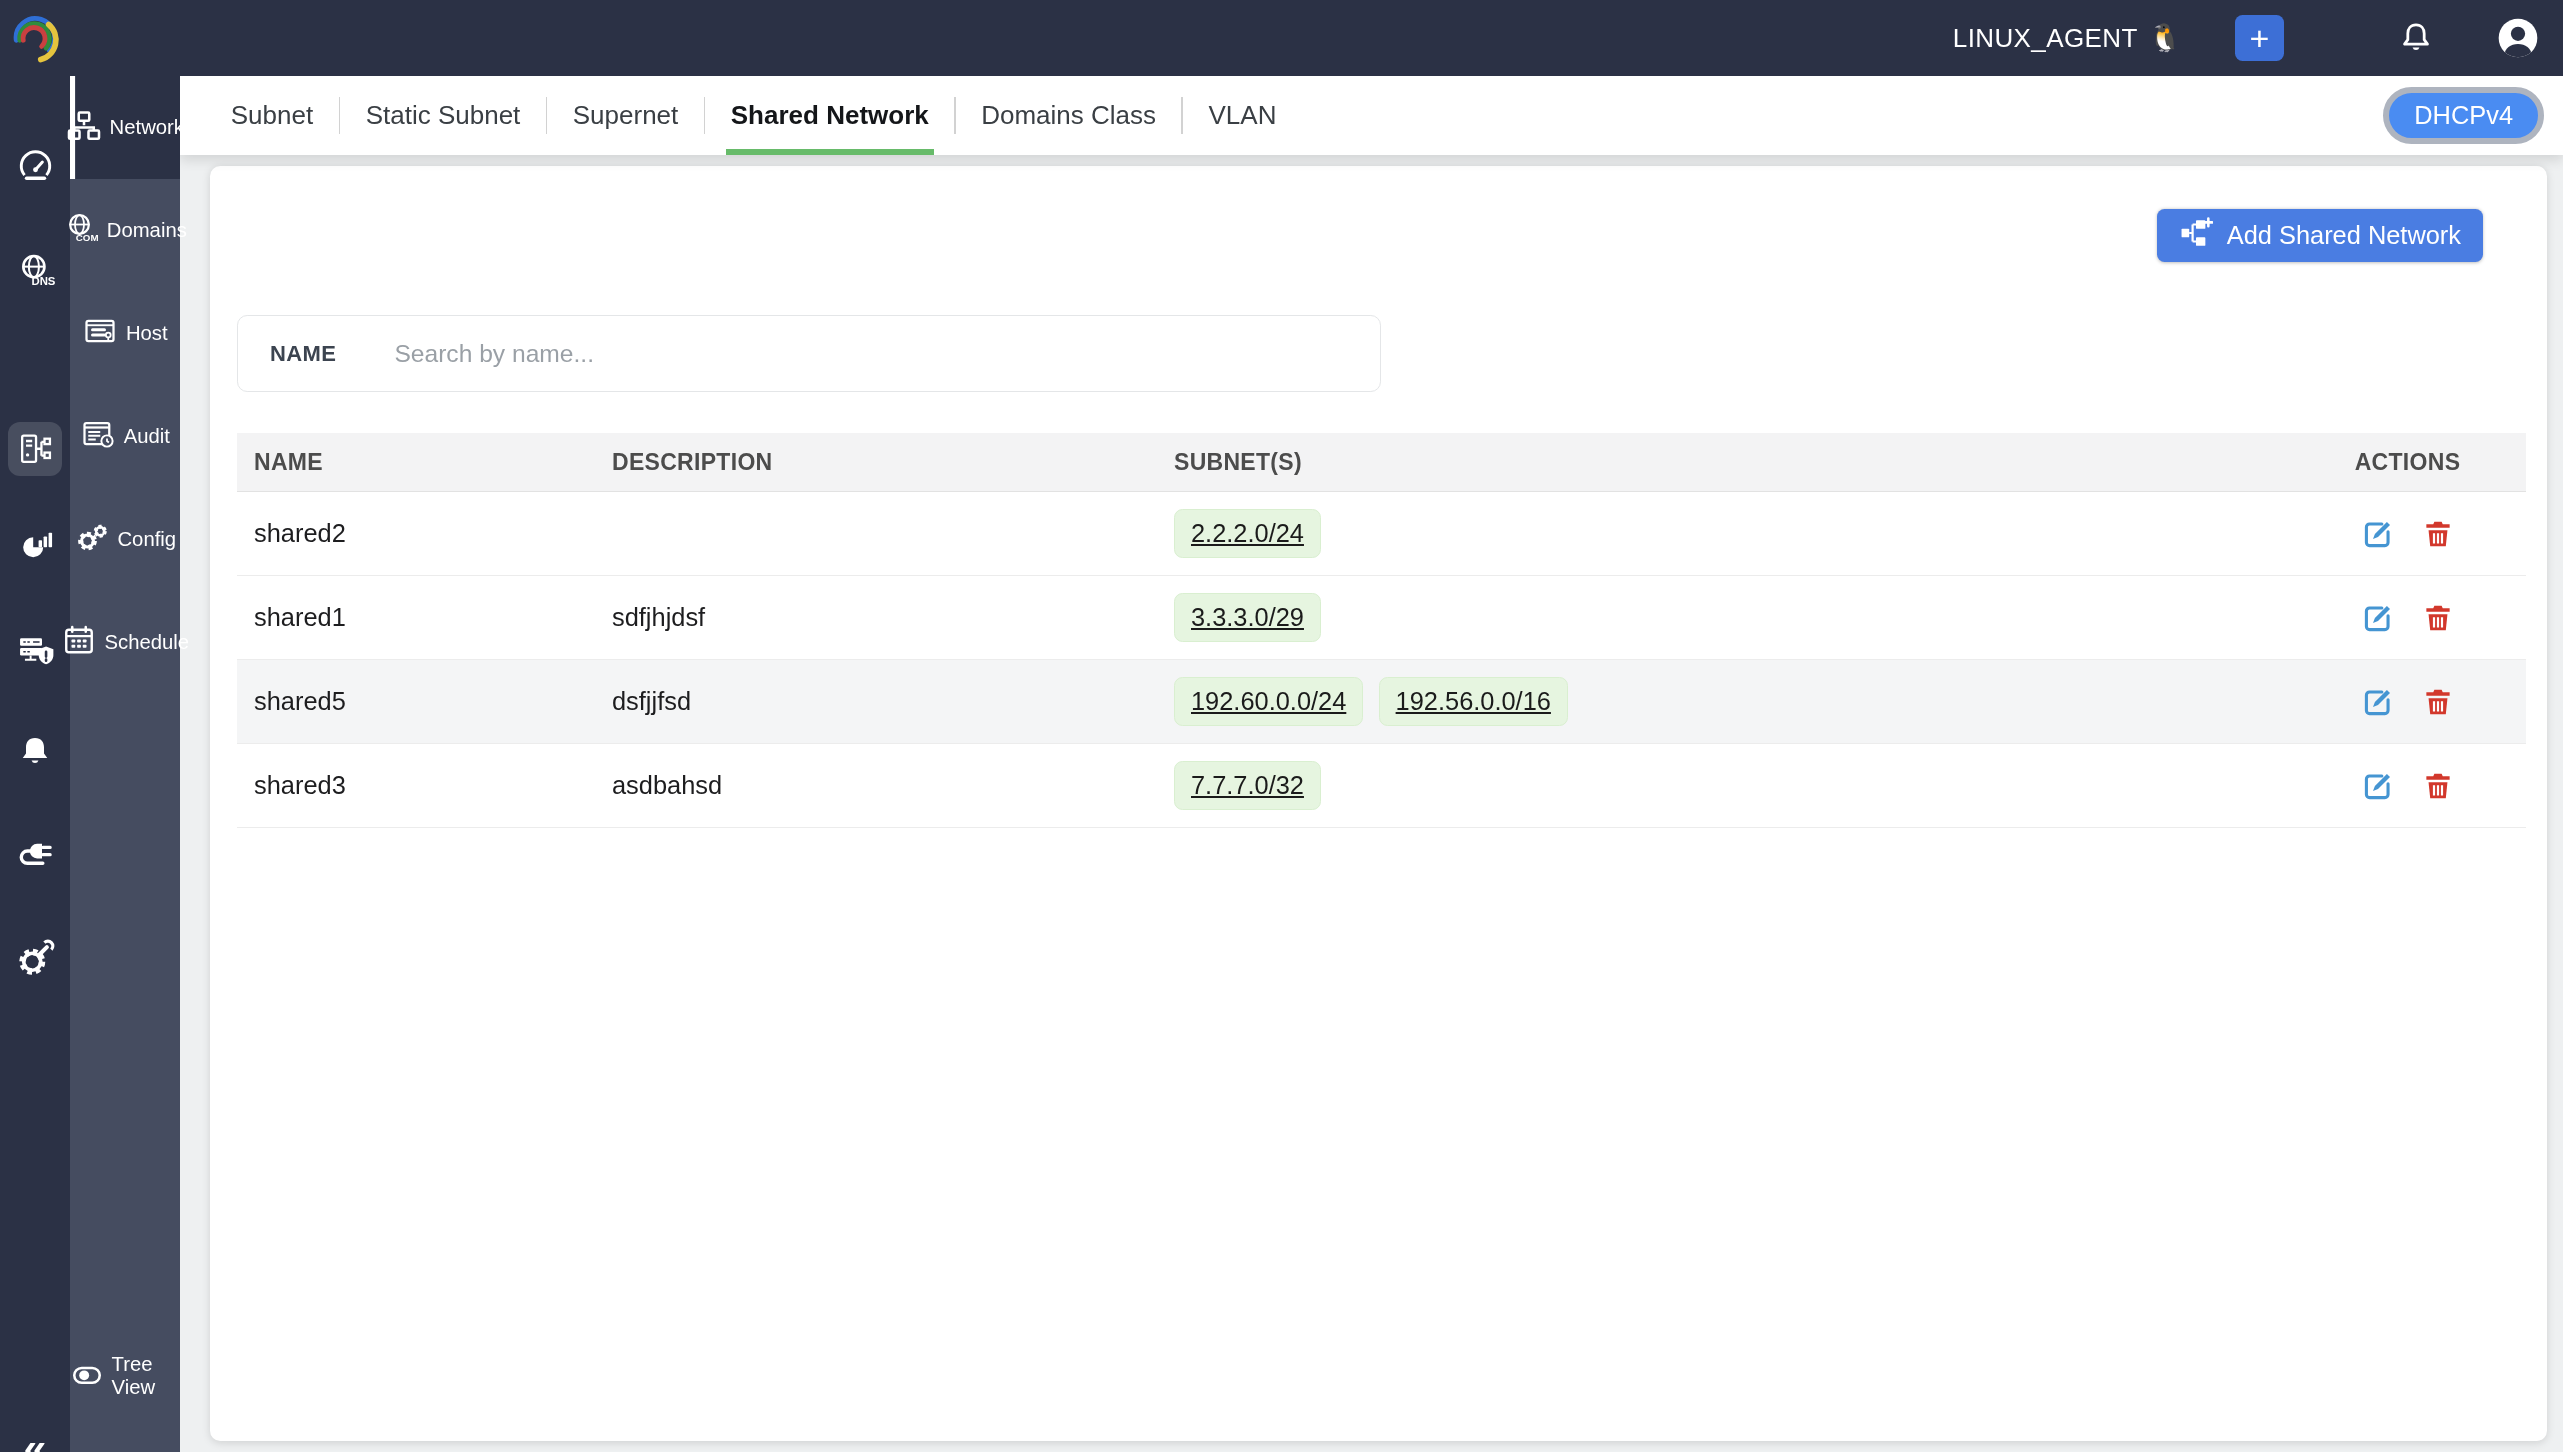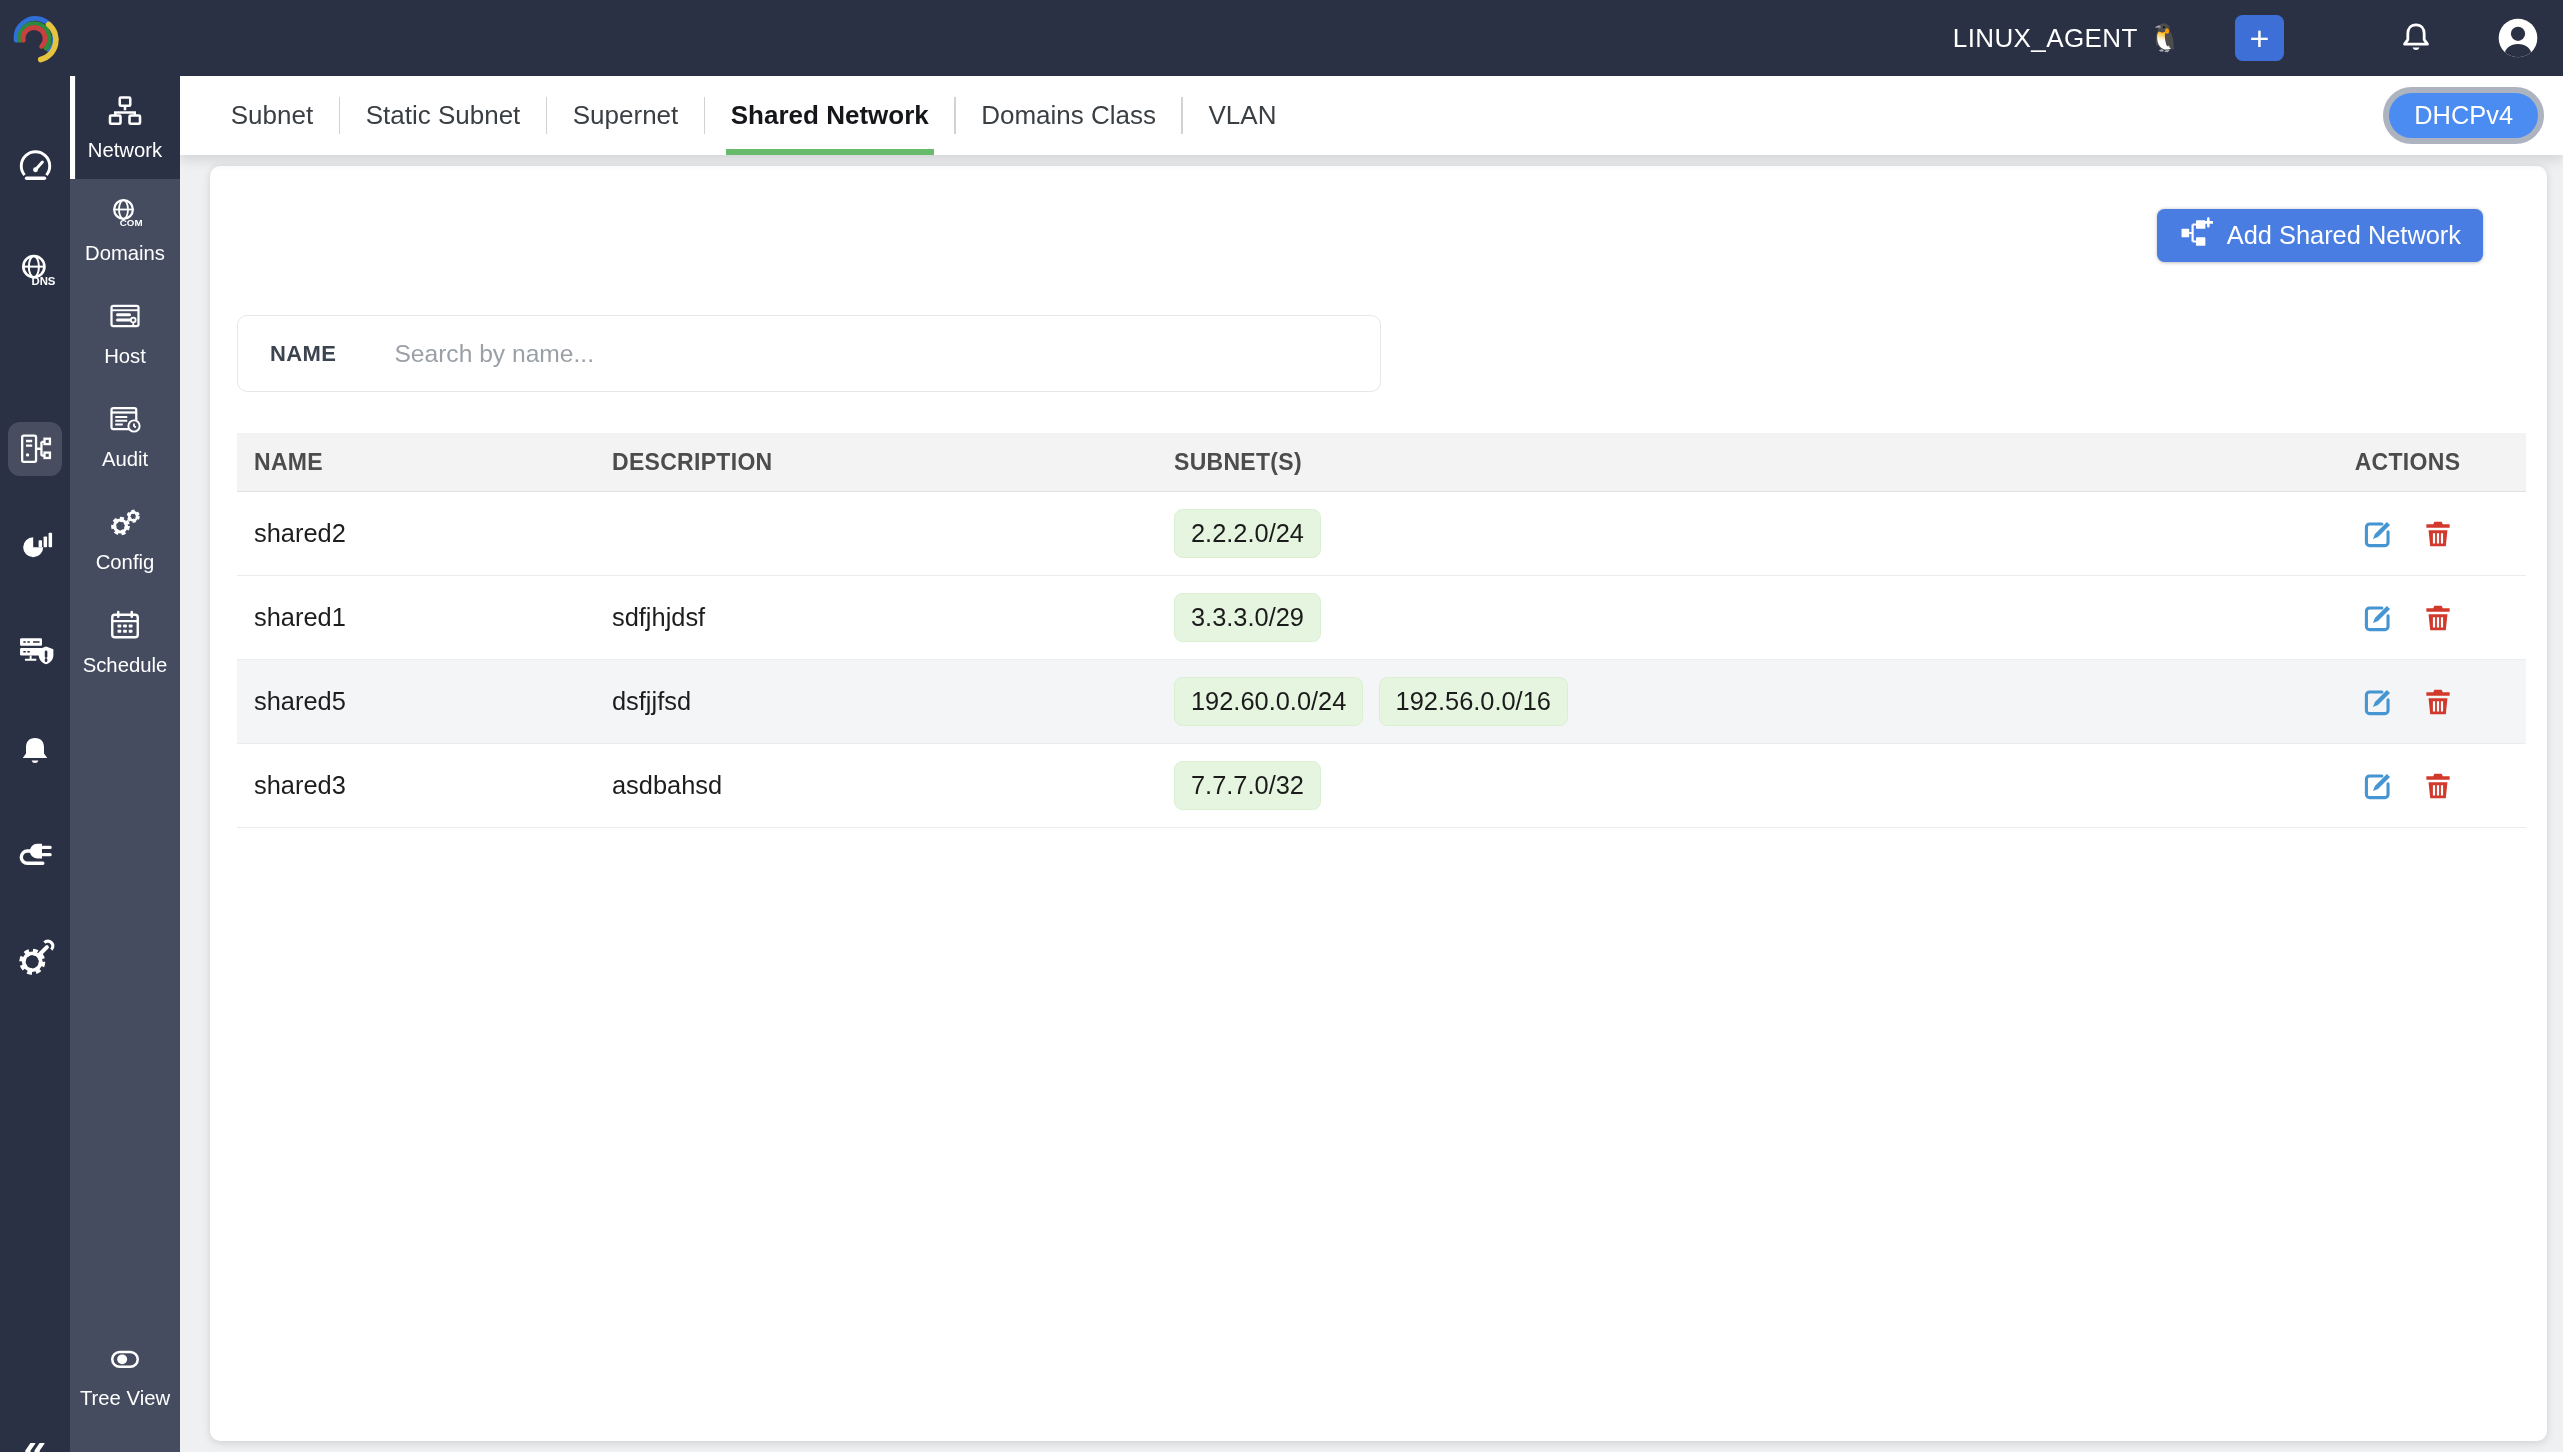--- a/index.html
+++ b/index.html
@@ -29,21 +29,21 @@
   .avatar-slot{margin-left:63px;display:flex;cursor:pointer;}
 
   
   .psidebar{position:absolute;left:0;top:76px;bottom:0;width:70px;background:var(--sidebar-dark);z-index:9;}
   .icon-slot{position:absolute;left:0;width:70px;display:flex;justify-content:center;cursor:pointer;}
   .icon-slot.active-box{left:7.6px;width:54px;height:54px;background:rgba(255,255,255,.14);border-radius:12px;align-items:center;}
   .collapse-glyph{color:#fff;font-size:41px;font-weight:bold;line-height:1;}
 
   
   .ssidebar{position:absolute;left:70px;top:76px;bottom:0;width:110px;background:var(--sidebar-light);display:flex;flex-direction:column;z-index:9;}
-  .nav-item{height:103px;display:flex;flex-direction:column;align-items:center;justify-content:center;gap:7.6px;cursor:pointer;}
+  .nav-item{height:103px;display:flex;flex-direction:row;align-items:center;justify-content:center;gap:7.6px;cursor:pointer;}
   .nav-item .nav-label{color:#fff;font-size:20.3px;}
   .nav-item.active{background:var(--sidebar-dark);box-shadow:inset 5.1px 0 0 #fff;}
   .nav-spacer{flex:1;}
   .nav-item.treeview{margin-bottom:25.4px;}
 
   
   .main{position:absolute;left:180px;top:76px;right:0;bottom:0;background:var(--page-bg);}
   .tabbar{position:relative;height:79px;background:#fff;display:flex;align-items:center;padding-left:25.4px;box-shadow:0 5.1px 12px rgba(0,0,0,.12);z-index:5;}
   .tab{position:relative;height:100%;display:flex;align-items:center;padding:0 25.4px;font-size:26px;color:#3a3f44;cursor:pointer;white-space:nowrap;}
   .tab.active{color:#141619;font-weight:700;}
@@ -64,21 +64,21 @@
   .table{position:absolute;top:267px;left:27px;width:2289px;}
   .thead{display:flex;align-items:center;height:58px;background:#f3f3f4;border-bottom:1.7px solid #e2e2e2;}
   .thead .hcell{font-size:23px;font-weight:700;color:#4c4c4c;letter-spacing:0.3px;}
   .col-name{width:375px;padding-left:17px;box-sizing:border-box;}
   .col-desc{width:562px;}
   .col-subs{flex:1;display:flex;align-items:center;}
   .col-acts{width:237px;display:flex;justify-content:center;}
   .trow{display:flex;align-items:center;height:83px;border-bottom:1.7px solid #ececec;background:#fff;}
   .trow.hl{background:#f4f5f6;}
   .cell-name,.cell-desc{font-size:25.4px;color:#1d1d1f;}
-  .chip{display:inline-flex;align-items:center;background:var(--chip-green-bg);border:1.7px solid var(--chip-green-border);border-radius:8.5px;padding:9.3px 16px;font-size:25.4px;color:#1b1b1b;margin-right:15.3px;}
+  .chip{display:inline-flex;align-items:center;background:var(--chip-green-bg);border:1.7px solid var(--chip-green-border);border-radius:8.5px;padding:9.3px 16px;font-size:25.4px;color:#1b1b1b;margin-right:15.3px;text-decoration:underline;}
   .acts-cell{gap:27px;align-items:center;}
   .act{display:flex;cursor:pointer;}
   .act.edit{color:var(--edit-blue);}
   .act.del{color:var(--delete-red);}
 </style>
 </head>
 <body>
 
 <div class="screen">
 

